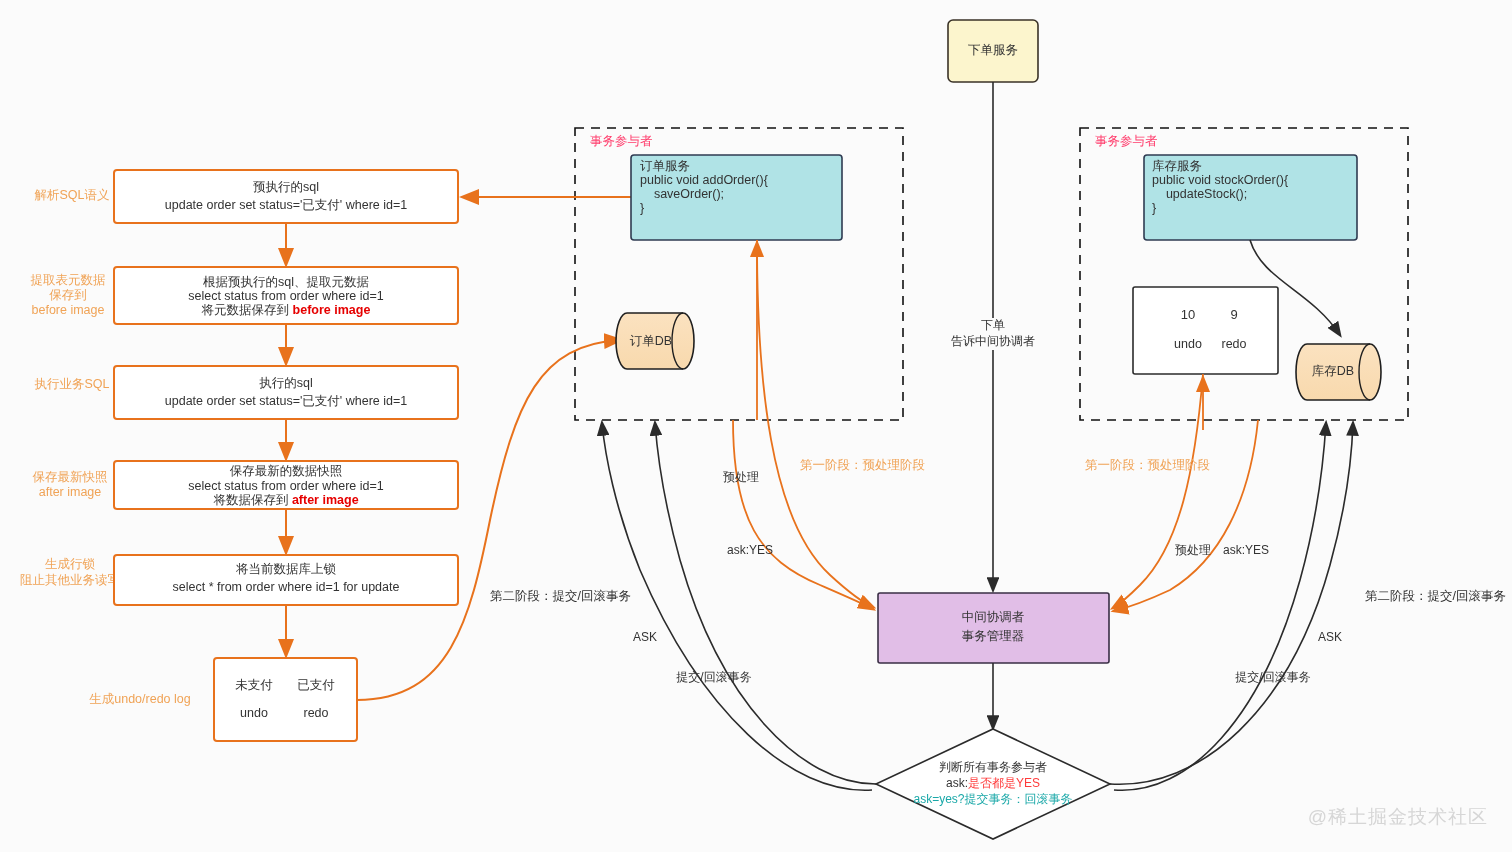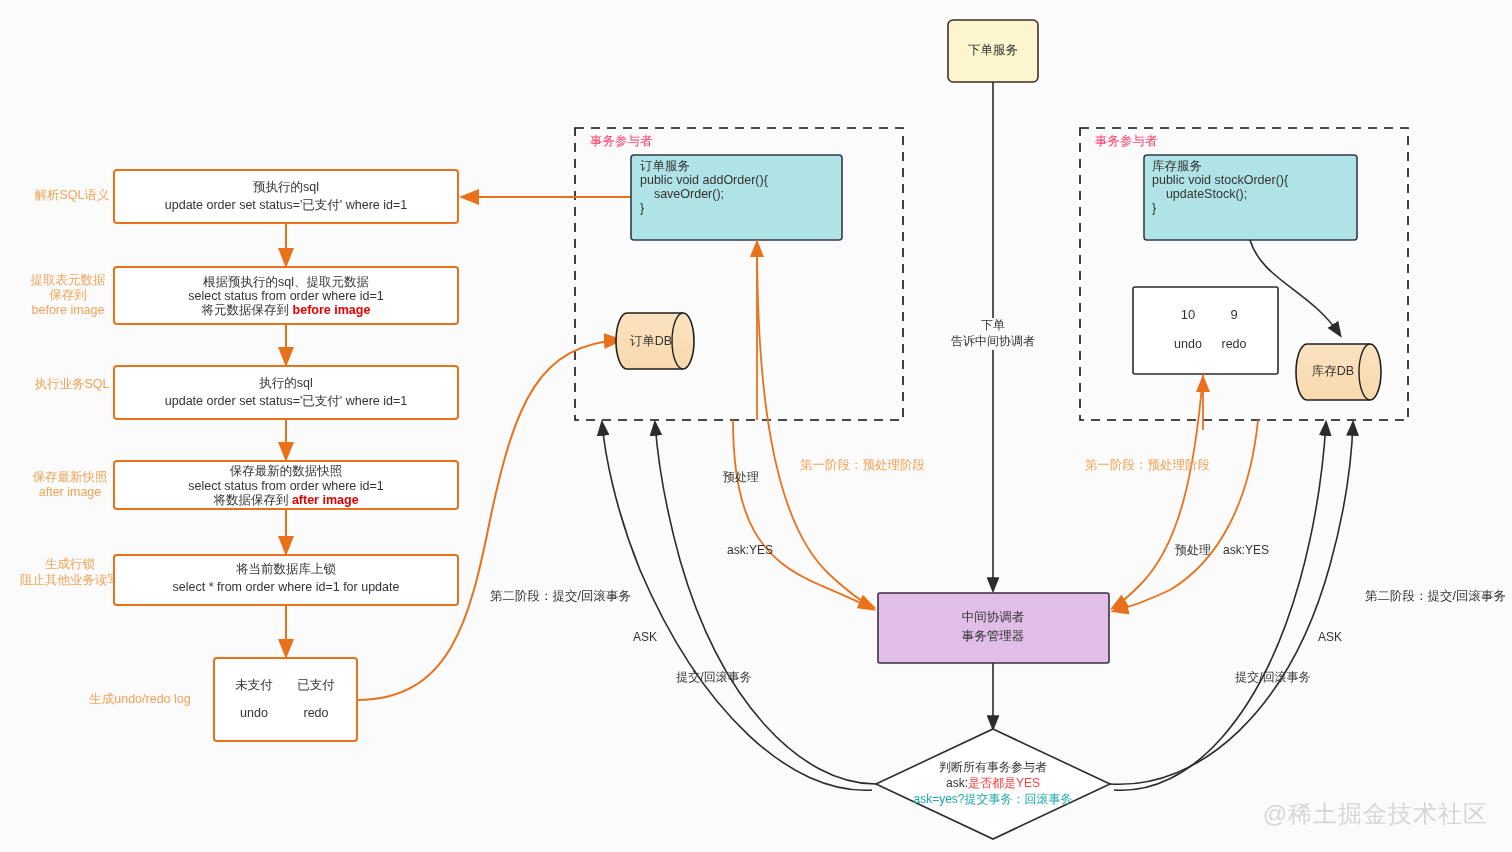--- a/index.html
+++ b/index.html
@@ -1,21 +1,21 @@
 <!DOCTYPE html>
 <html><head>
 <meta charset="utf-8">
 <style>
   html,body{margin:0;padding:0;background:#ffffff;}
   body{width:1512px;height:852px;overflow:hidden;
        font-family:"Liberation Sans","DejaVu Sans",sans-serif;}
   #stage{position:relative;width:1512px;height:852px;background:#fbfbfb;}
   svg#canvas{position:absolute;left:0;top:0;width:1512px;height:852px;}
   text{dominant-baseline:middle;}
-  .wm{position:absolute;right:24px;bottom:22px;color:#d6d6d6;font-size:24px;
+  .wm{position:absolute;right:24px;bottom:22px;color:#d6d6d6;font-size:19px;
       letter-spacing:1px;font-family:"Liberation Sans","DejaVu Sans",sans-serif;}
 </style>
 </head>
 <body>
 
 <div id="stage">
 <svg id="canvas" viewBox="0 0 1512 852">
   <defs>
     <marker id="arrowOrange" markerWidth="10" markerHeight="8" refX="8" refY="4" orient="auto">
       <path d="M0,0 L10,4 L0,8 z" fill="#e8721c"></path>

